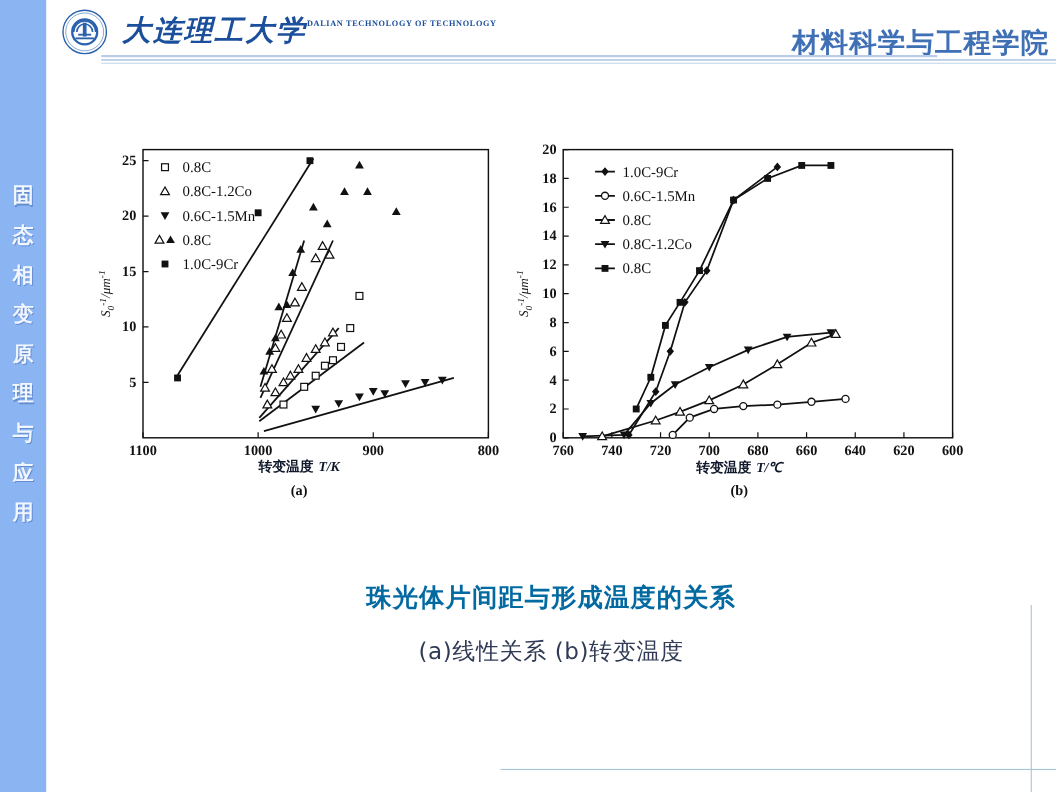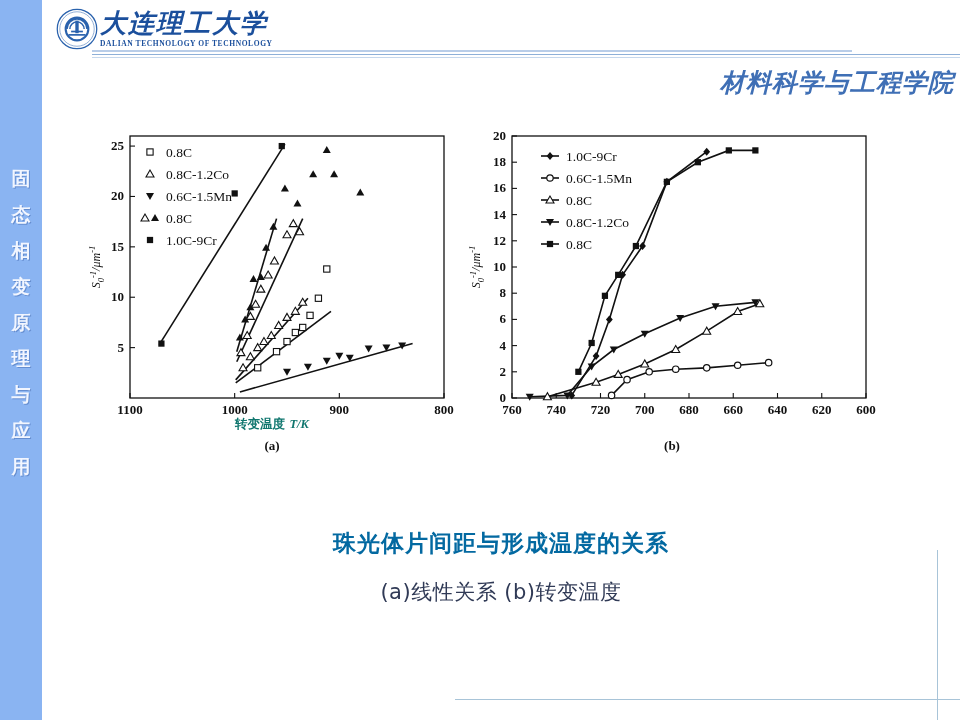--- a/index.html
+++ b/index.html
@@ -21,53 +21,51 @@
     letter-spacing:0;
     text-shadow:1px 1px 0 rgba(70,110,180,.55);
     writing-mode:horizontal-tb;
     white-space:pre-line;
     font-weight:600;
   }
   
   #header{position:absolute;left:42px;top:0;width:918px;height:70px;}
   #logo-wrap{position:absolute;left:14px;top:8px;display:flex;align-items:center;}
   #logo-mark{width:42px;height:42px;flex:0 0 42px;}
-  #logo-text-col{margin-left:2px;display:flex;flex-direction:column;justify-content:center;}
+  #logo-text-col{margin-left:13px;display:flex;flex-direction:row;justify-content:center;}
   #logo-cn{
     font-family:"DejaVu Serif","Liberation Serif",serif;
     font-size:26px;font-weight:700;color:#1b4f9c;letter-spacing:2px;line-height:1.05;
     font-style:italic;
   }
   #logo-en{
     font-family:"Liberation Serif",serif;
     font-size:7.5px;font-weight:700;color:#1b4f9c;letter-spacing:.6px;margin-top:2px;
   }
   #dept-title{
     position:absolute;right:6px;top:22px;
     font-family:"DejaVu Serif","Liberation Serif",serif;
     font-size:25px;font-weight:700;color:#3f6fb5;letter-spacing:1px;
     text-shadow:1px 1px 0 rgba(255,255,255,.9);
-    font-style:italic;
-    margin-top:44px;
   }
   .hline{position:absolute;height:1px;background:#9bb8dd;}
   #hl1{left:50px;top:50px;width:760px;height:2px;background:#b9cde8;}
   #hl2{left:50px;top:54px;width:905px;height:1px;background:#8fb0d8;}
   #hl3{left:50px;top:57px;width:905px;height:1px;background:#c5d7ec;}
   
   #figure{
     position:absolute;left:88px;top:118px;width:790px;height:400px;
     background:#fff;
   }
   .panel{position:absolute;top:0;height:400px;}
   #panel-a{left:0;width:368px;}
   #panel-b{left:378px;width:412px;}
   .xlabel{
     position:absolute;width:100%;text-align:center;
-    font-family:"DejaVu Sans",sans-serif;font-size:12.5px;font-weight:700;color:#0f766e;
+    font-family:"DejaVu Sans",sans-serif;font-size:12.5px;font-weight:700;color:#0f172a;
   }
   .xlabel .unit{font-family:"Liberation Serif",serif;font-style:italic;font-weight:700;}
   .panel-tag{
     position:absolute;width:100%;text-align:center;
     font-family:"Liberation Serif",serif;font-size:13px;font-weight:700;color:#111;
   }
   
   #caption1{
     position:absolute;left:42px;top:528px;width:918px;text-align:center;
     font-family:"DejaVu Sans",sans-serif;font-size:23px;font-weight:700;
@@ -326,20 +324,23 @@
           <polygon points="84,78 80,85 88,85" fill="#fff" stroke="#111" stroke-width="1.1"></polygon>
           <text x="100" y="86.5" font-size="13.5" fill="#111" font-weight="400">0.8C</text>
           <line x1="75" y1="104" x2="93" y2="104" stroke="#111" stroke-width="1.6"></line>
           <polygon points="84,108 80,101 88,101" fill="#111"></polygon>
           <text x="100" y="108.5" font-size="13.5" fill="#111" font-weight="400">0.8C-1.2Co</text>
           <line x1="75" y1="126" x2="93" y2="126" stroke="#111" stroke-width="1.6"></line>
           <rect x="80.88" y="122.88" width="6.24" height="6.24" fill="#111"></rect>
           <text x="100" y="130.5" font-size="13.5" fill="#111" font-weight="400">0.8C</text>
         </g>
       </svg>
+    <div class="xlabel" style="top:298px">
+      <span>转变温度</span> <span class="unit">T/℃</span>
+    </div>
     <div class="panel-tag" style="top:320px">(b)</div>
   </div>
 
 </div>
 
 <div id="caption1">珠光体片间距与形成温度的关系</div>
 <div id="caption2">(a)线性关系 (b)转变温度</div>
 
 <div id="footer-line"></div>
 <div id="footer-vline"></div>

